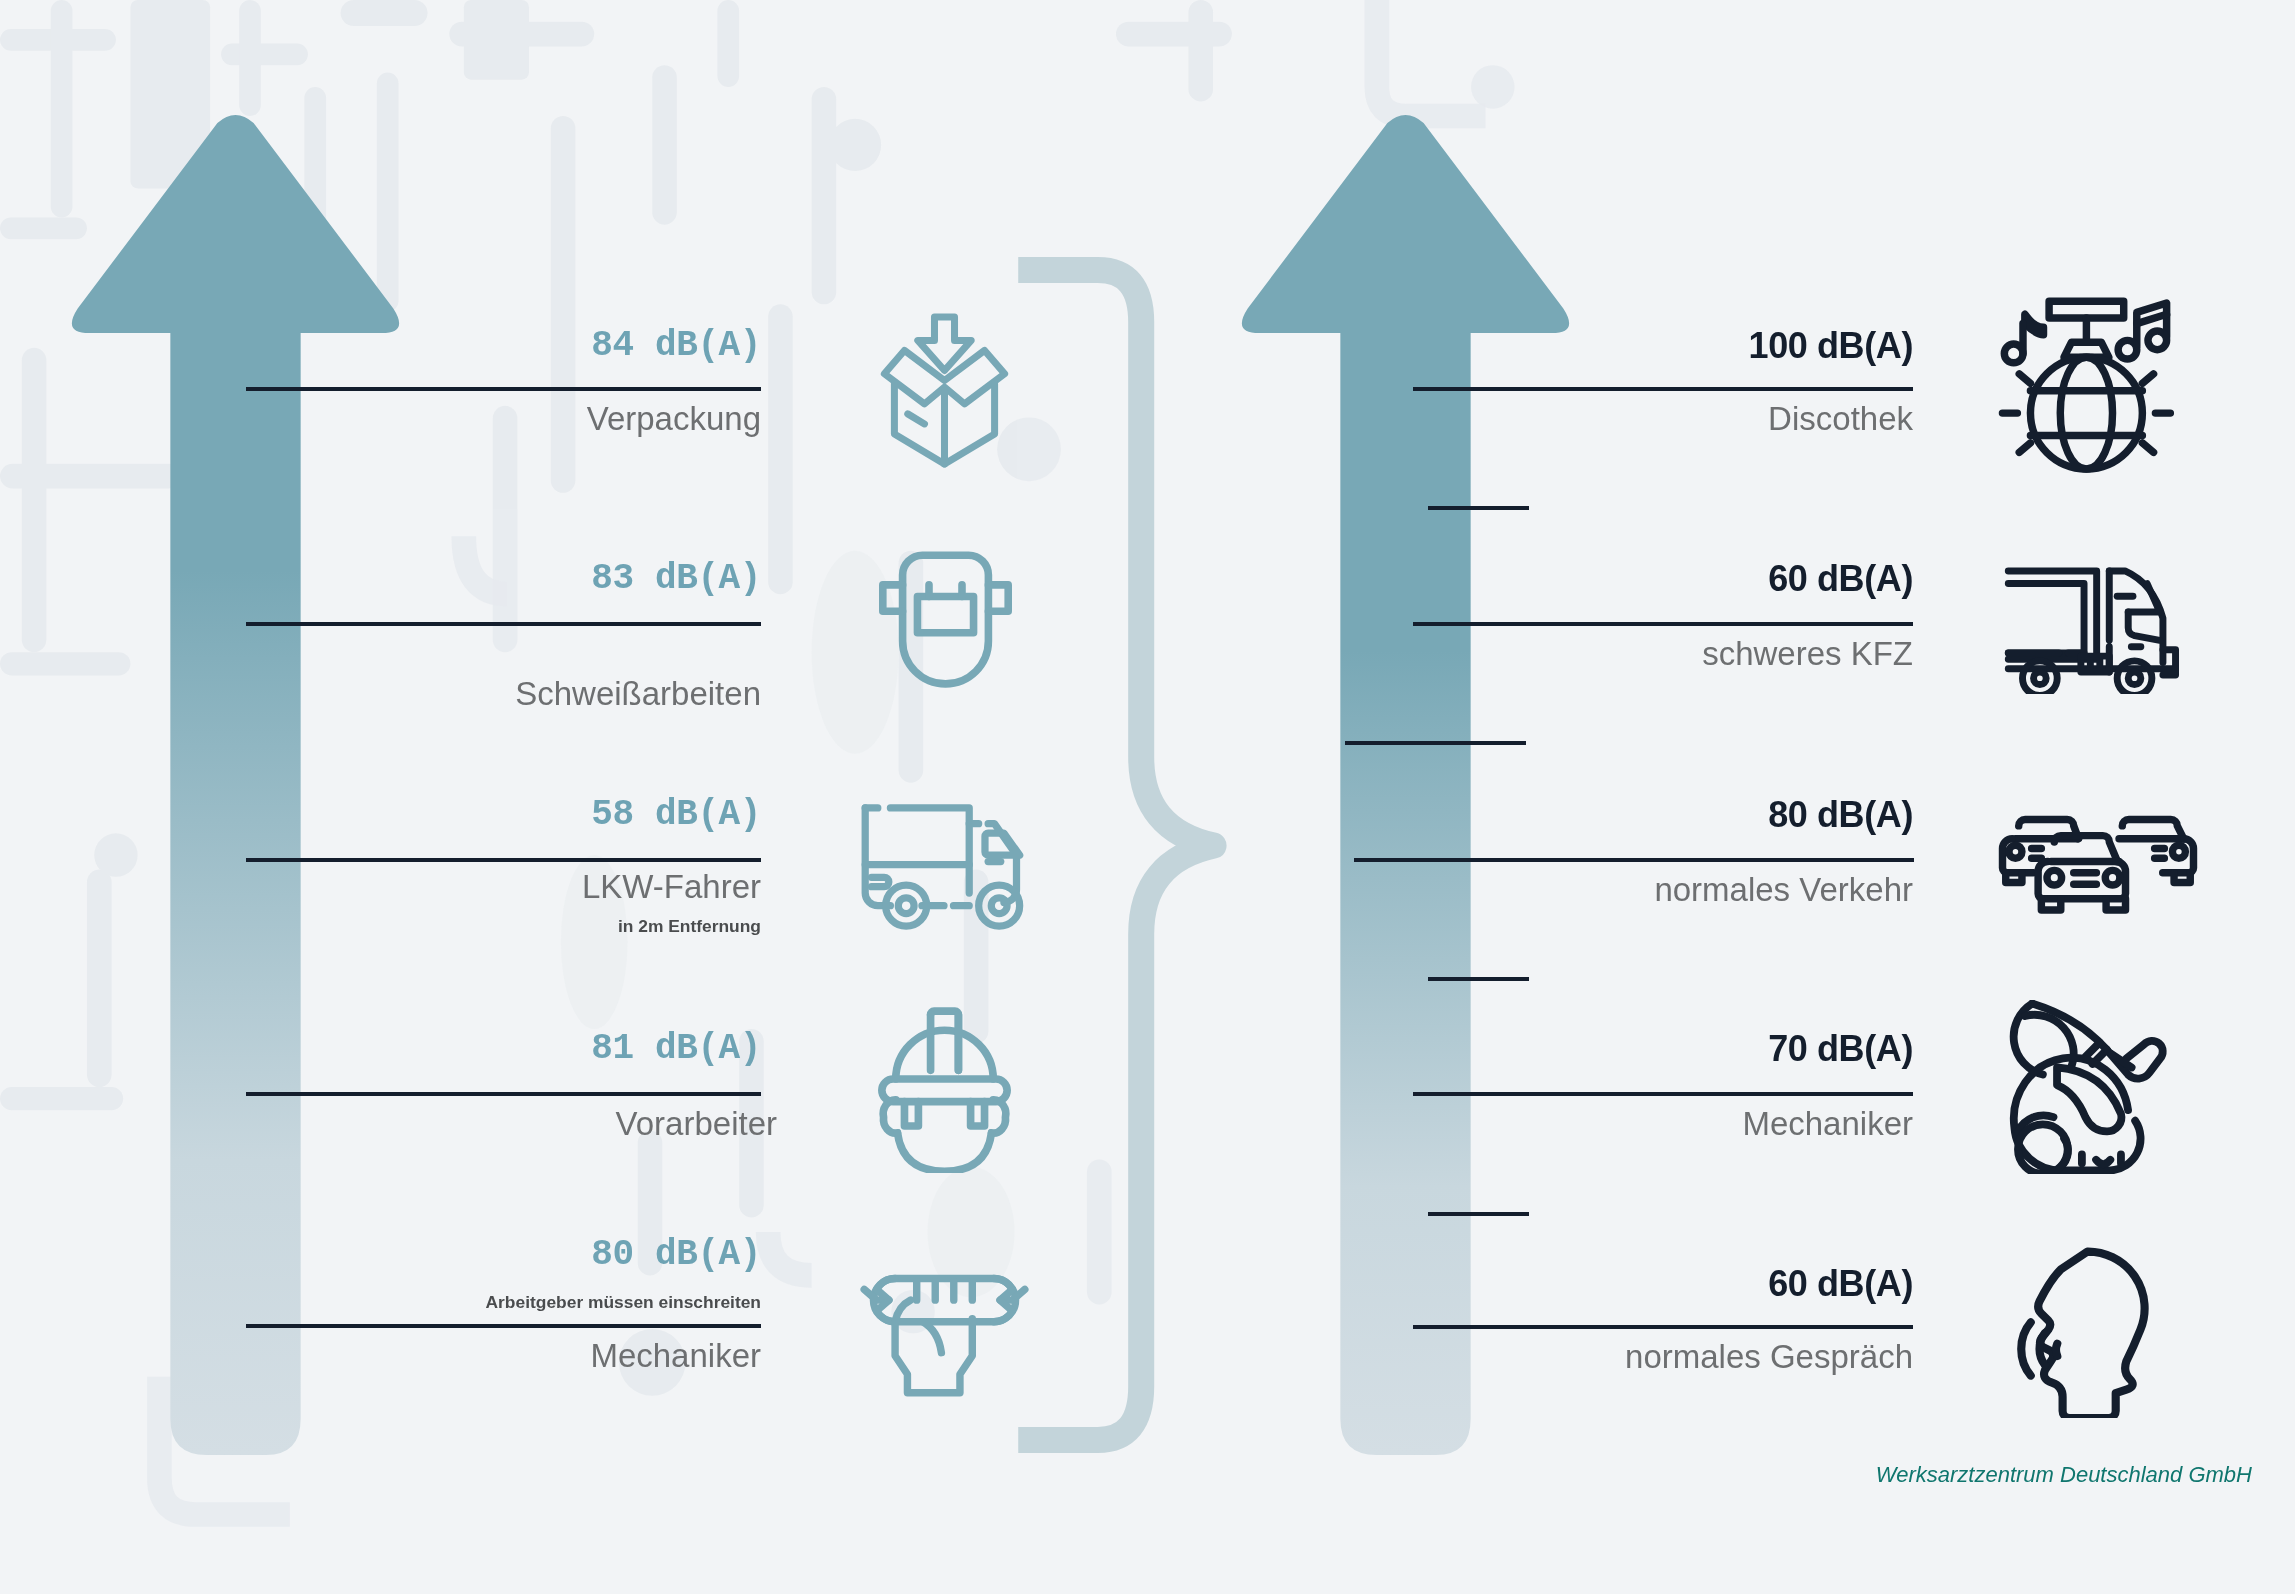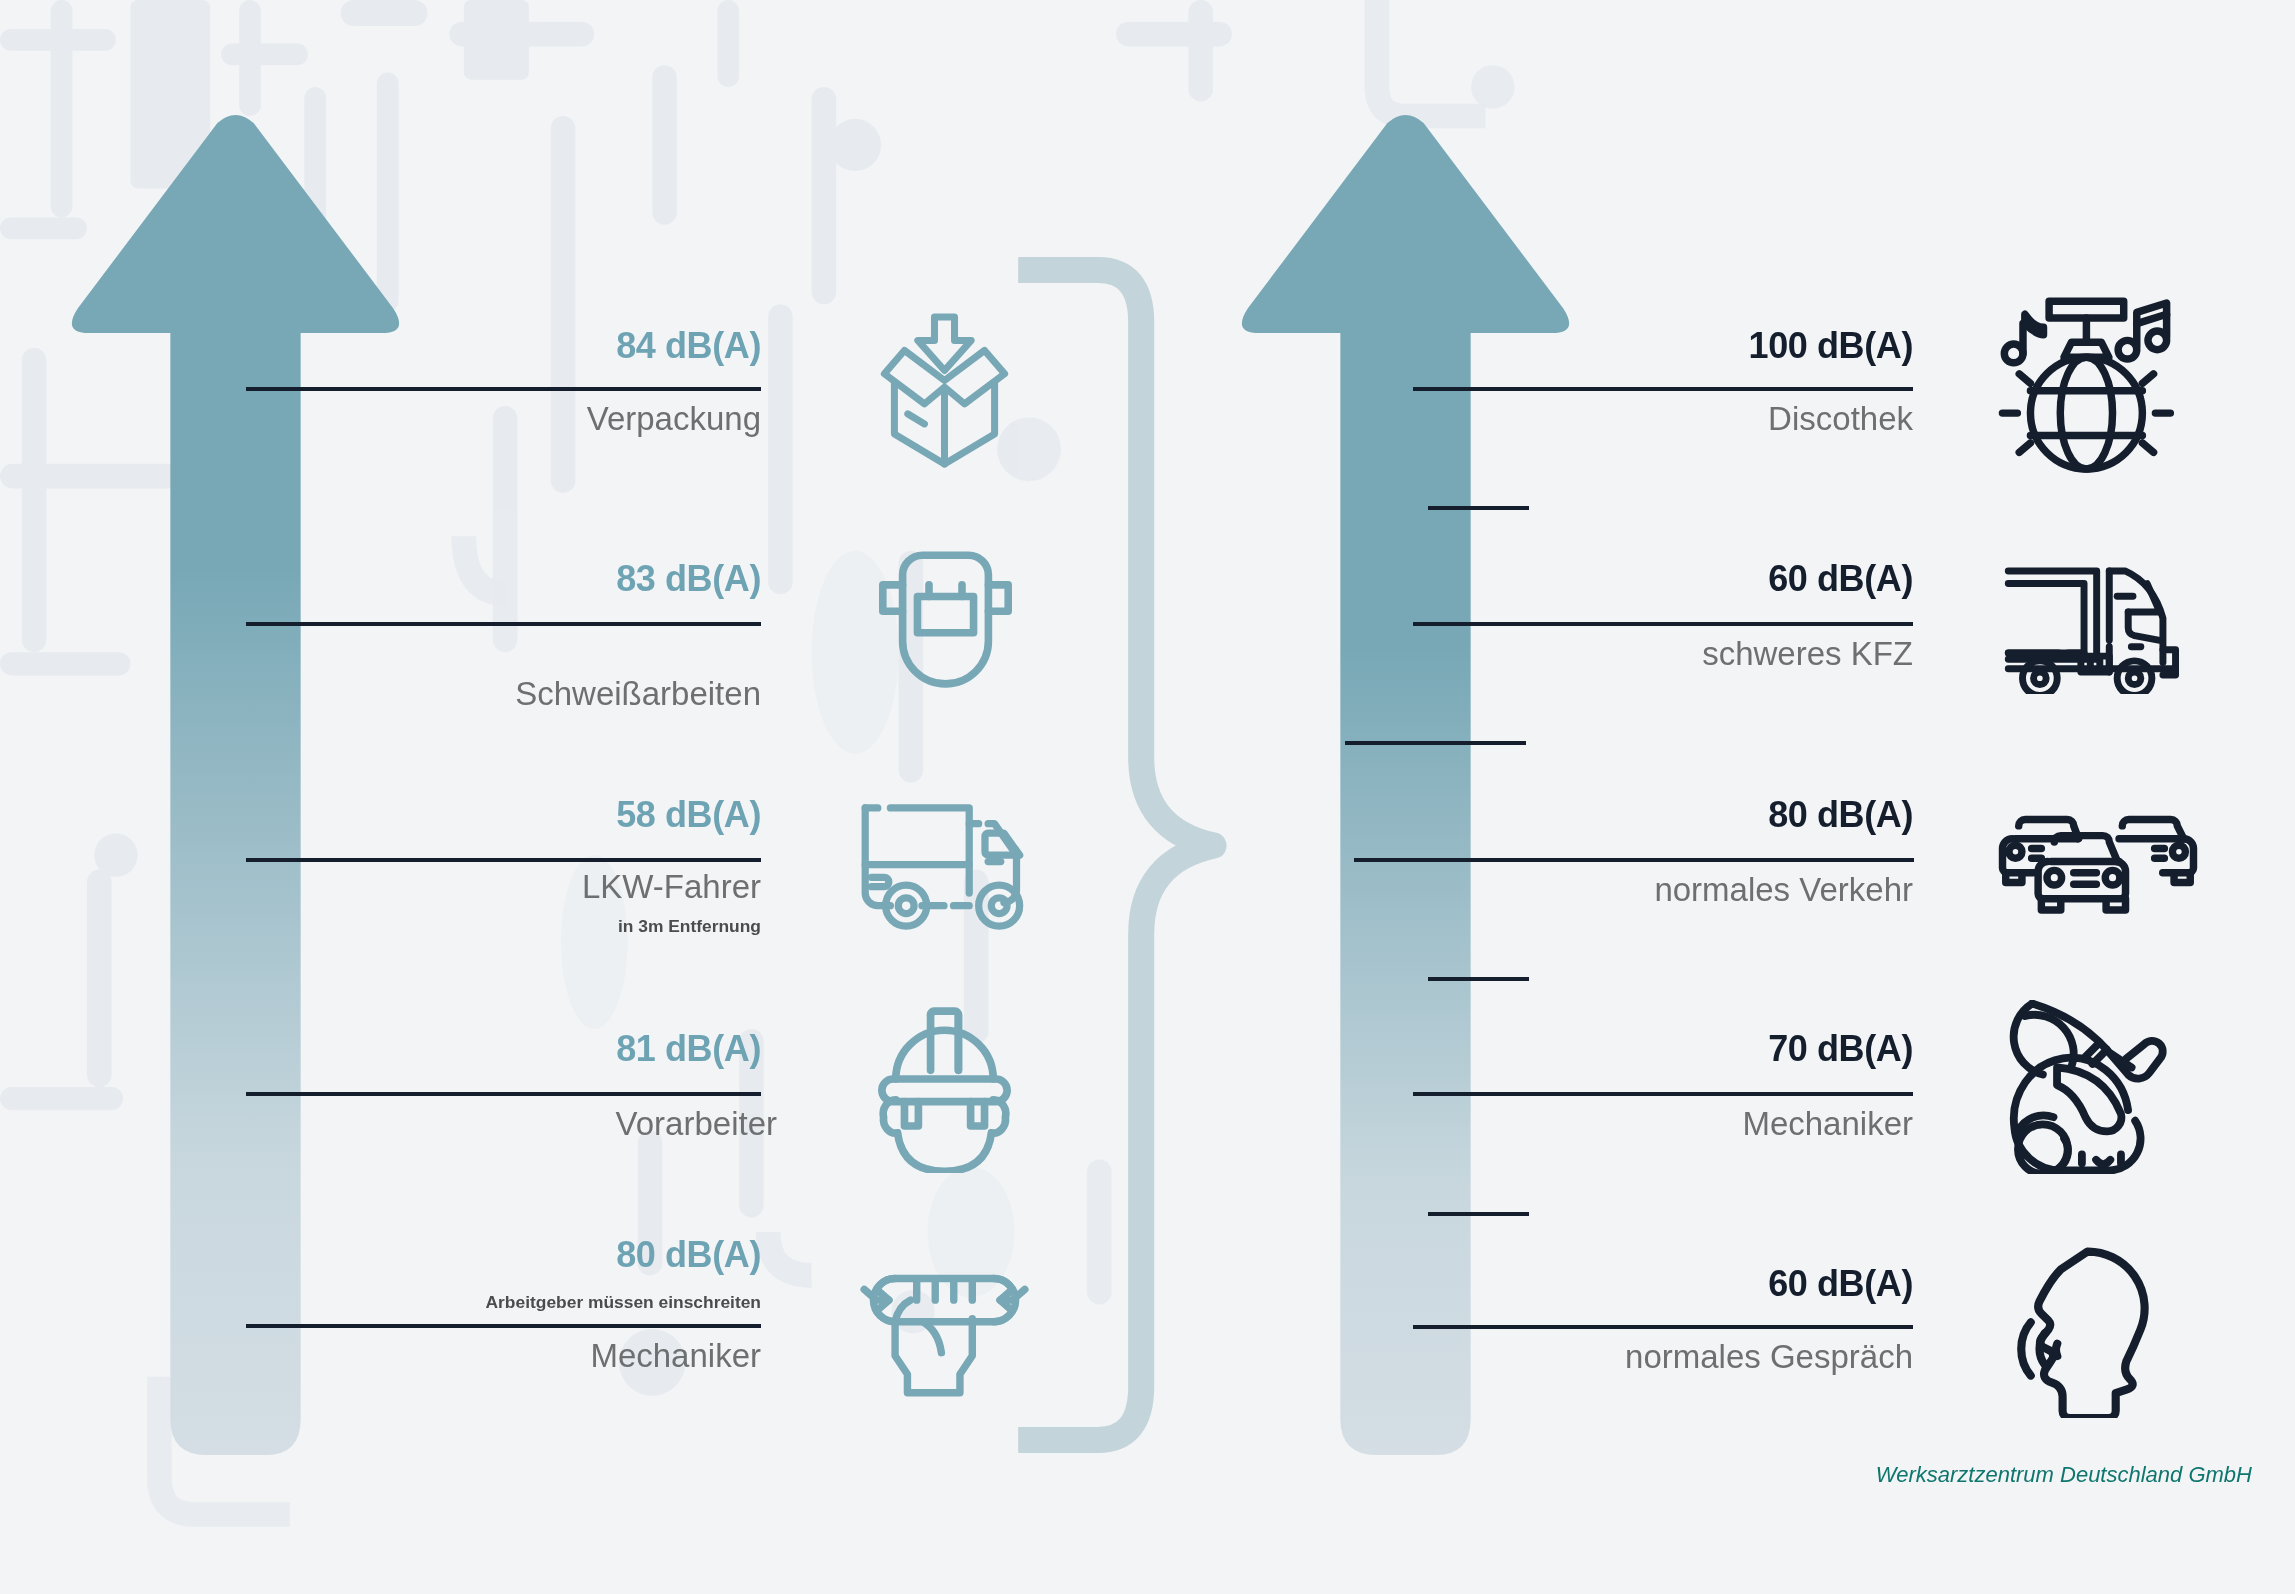--- a/index.html
+++ b/index.html
@@ -40,21 +40,21 @@
   }
 
   .val {
     position:absolute;
     text-align:right;
     font-weight:bold;
     font-size:36px;
     letter-spacing:-0.4px;
     white-space:nowrap;
   }
-  .val.left  { color:#6ea3b4; }
+  .val.left  { color:#6ea3b4;font-family:Liberation Mono, monospace; }
   .val.right { color:#141e2d; }
 
   .lbl {
     position:absolute;
     text-align:right;
     font-size:33px;
     color:#6d6f71;
     white-space:nowrap;
   }
   .sub {
@@ -219,21 +219,21 @@
   <div class="row">
     <div class="val left" style="left:362px; top:558px; width:399px;">83 dB(A)</div>
     <div class="rule" style="left:246px; top:622px; width:515px;"></div>
     <div class="lbl" style="left:362px; top:635px; width:399px;margin-top:40px;">Schweißarbeiten</div>
   </div>
 
   <div class="row">
     <div class="val left" style="left:362px; top:794px; width:399px;">58 dB(A)</div>
     <div class="rule" style="left:246px; top:858px; width:515px;"></div>
     <div class="lbl" style="left:362px; top:868px; width:399px;">LKW-Fahrer</div>
-    <div class="sub" style="left:362px; top:916px; width:399px;">in 3m Entfernung</div>
+    <div class="sub" style="left:362px; top:916px; width:399px;">in 2m Entfernung</div>
   </div>
 
   <div class="row">
     <div class="val left" style="left:362px; top:1028px; width:399px;">81 dB(A)</div>
     <div class="rule" style="left:246px; top:1092px; width:515px;"></div>
     <div class="lbl" style="left:378px; top:1105px; width:399px;">Vorarbeiter</div>
   </div>
 
   <div class="row">
     <div class="val left" style="left:362px; top:1234px; width:399px;">80 dB(A)</div>

